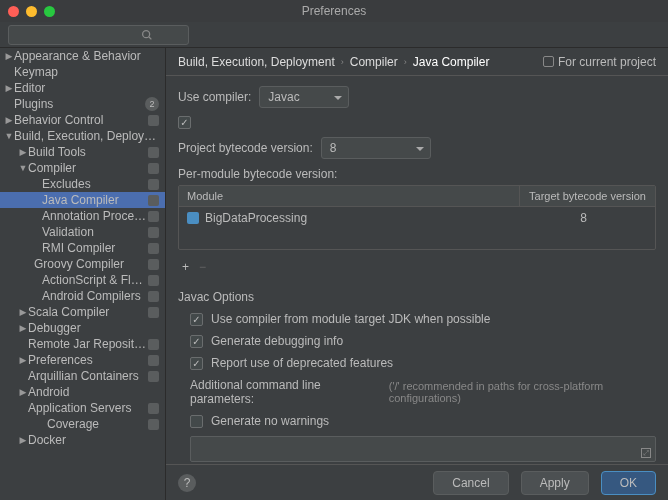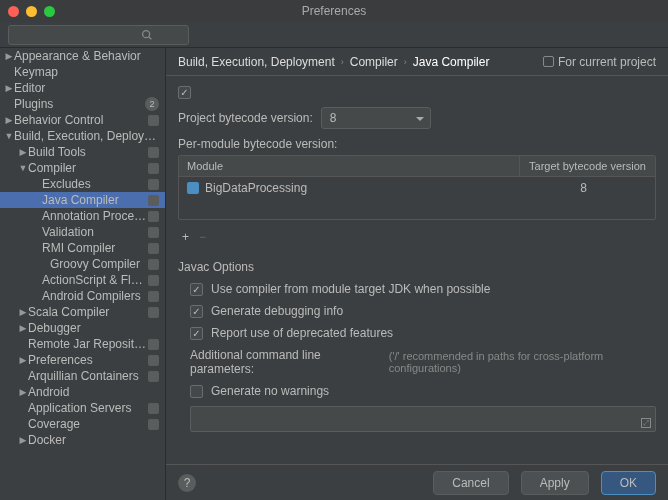--- a/index.html
+++ b/index.html
@@ -130,21 +130,21 @@
       <div class="tree-item" style="padding-left: 32px;">
         <span class="arrow"></span>
         <span class="label">Validation</span>
         <span class="rbox"></span>
       </div>
       <div class="tree-item" style="padding-left: 32px;">
         <span class="arrow"></span>
         <span class="label">RMI Compiler</span>
         <span class="rbox"></span>
       </div>
-      <div class="tree-item" style="padding-left: 40px; justify-content: space-between;">
+      <div class="tree-item" style="padding-left: 24px; justify-content: space-between;">
         <span class="arrow"></span>
         <span class="label">Groovy Compiler</span>
         <span class="rbox"></span>
       </div>
       <div class="tree-item" style="padding-left: 32px;">
         <span class="arrow"></span>
         <span class="label">ActionScript &amp; Flex Compiler</span>
         <span class="rbox"></span>
       </div>
       <div class="tree-item" style="padding-left: 32px;">
@@ -178,21 +178,21 @@
       </div>
       <div class="tree-item" style="padding-left: 18px;">
         <span class="arrow">▶</span>
         <span class="label">Android</span>
       </div>
       <div class="tree-item" style="padding-left: 18px;">
         <span class="arrow"></span>
         <span class="label">Application Servers</span>
         <span class="rbox"></span>
       </div>
-      <div class="tree-item" style="padding-left: 18px;">
+      <div class="tree-item" style="padding-left: 26px; margin-left: 11px;">
         <span class="arrow"></span>
         <span class="label">Coverage</span>
         <span class="rbox"></span>
       </div>
       <div class="tree-item" style="padding-left: 18px;">
         <span class="arrow">▶</span>
         <span class="label">Docker</span>
       </div>
     </div>
 
@@ -203,20 +203,26 @@
       <span style="font-weight:500;color:#ddd">Compiler</span>
       <span class="sep">›</span>
       <span class="current">Java Compiler</span>
       <span class="scope">
           <span class="scope-icon"></span>
           <span>For current project</span>
         </span>
     </div>
 
     <div class="form">
+      <div class="row">
+        <span>Use compiler:</span>
+        <div class="select" style="width:90px">
+            <span>Javac</span>
+          </div>
+      </div>
       <div class="row">
         <span class="chk on"></span>
       </div>
       <div class="row">
         <span>Project bytecode version:</span>
         <div class="select" style="width:110px">
             <span>8</span>
           </div>
       </div>
       <div style="margin-bottom:4px">Per-module bytecode version:</div>

